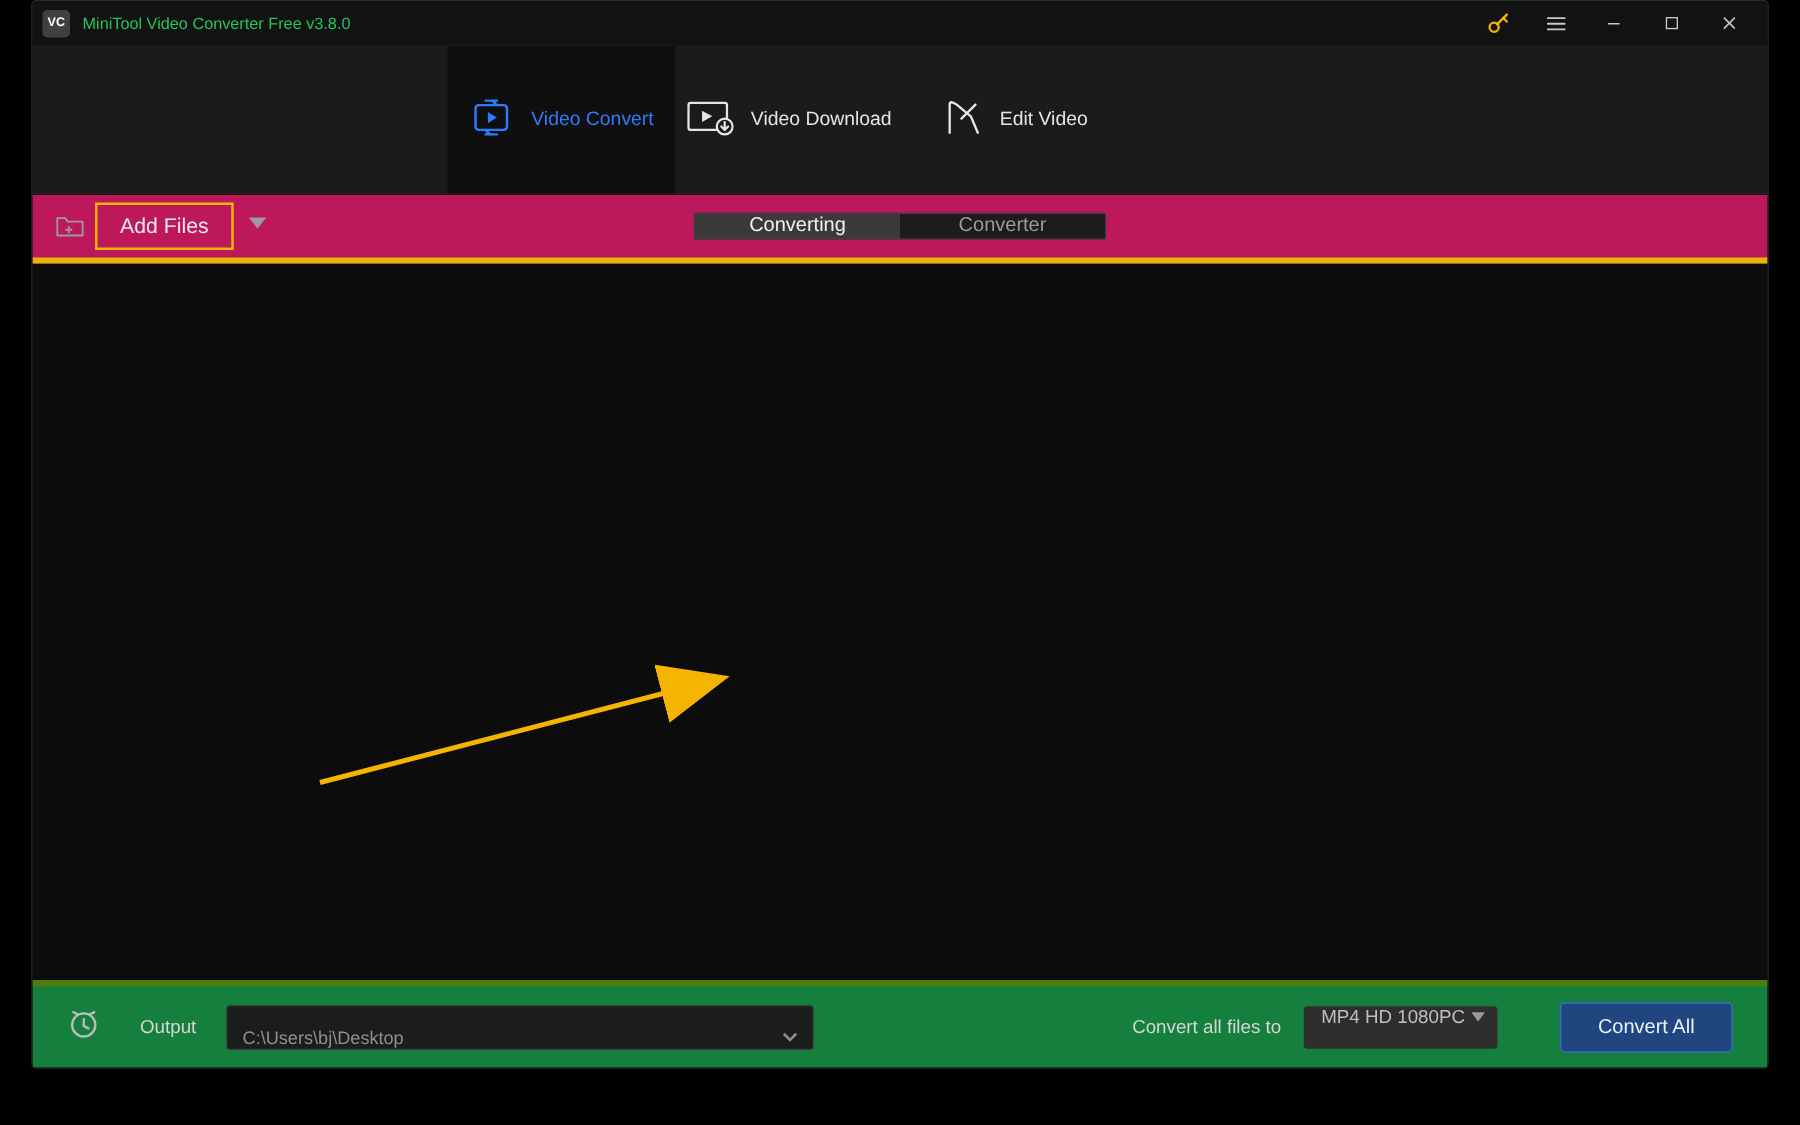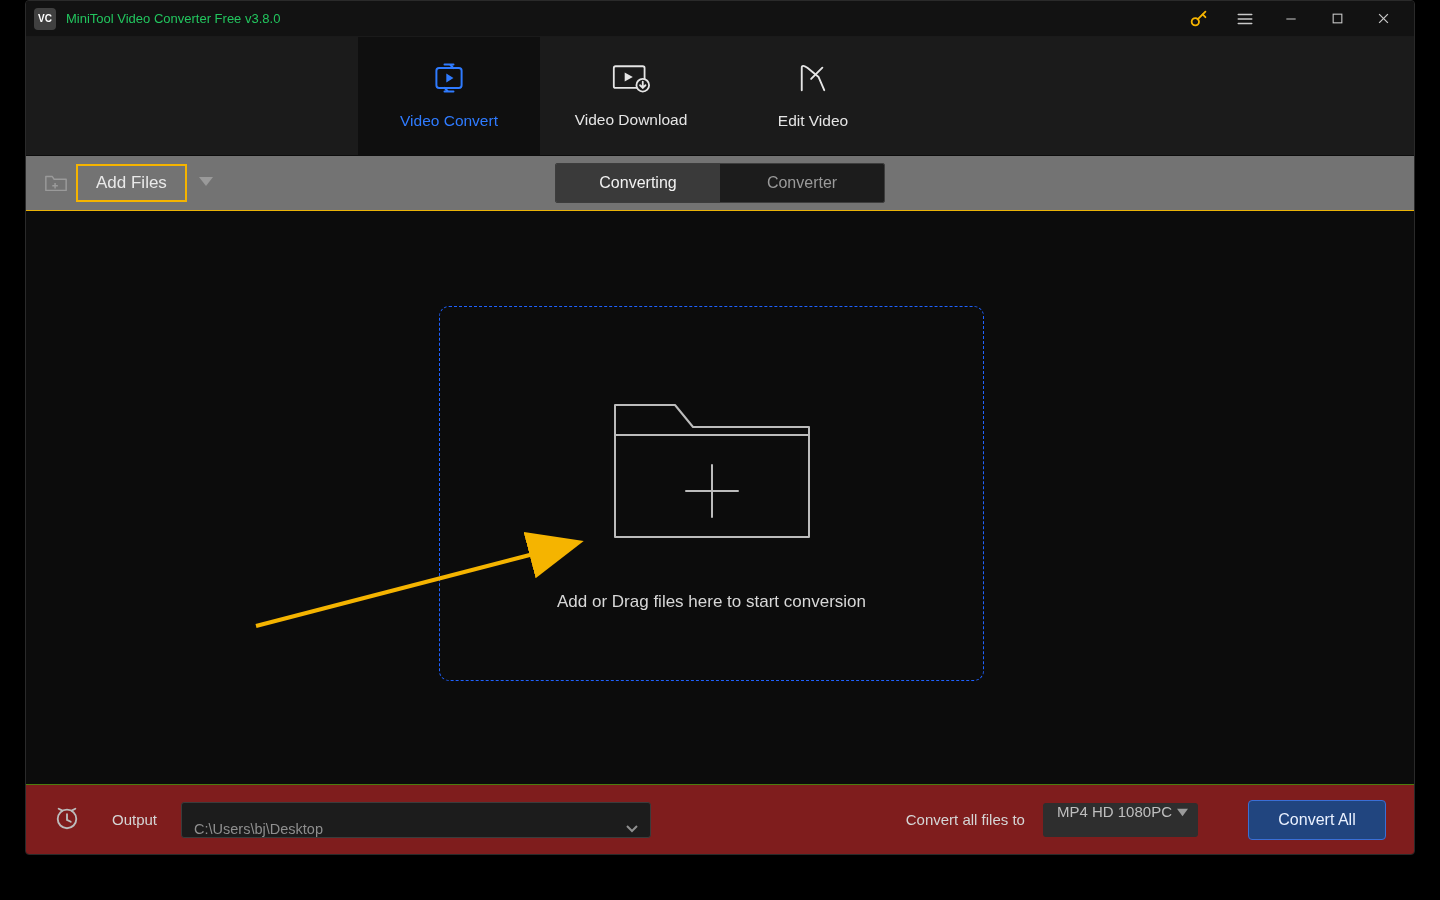--- a/index.html
+++ b/index.html
@@ -10,43 +10,43 @@
   .titlebar { height: 36px; display: flex; align-items: center; padding: 0 8px; background: #121212; border-bottom: 1px solid #1a1a1a; }
   .logo { width: 22px; height: 22px; border-radius: 4px; background: #404040; display: flex; align-items: center; justify-content: center; font-size: 10px; font-weight: 700; color: #fff; }
   .title { margin-left: 10px; font-size: 13px; color: #22c55e; }
   .title-spacer { flex: 1; }
   .title-btn { width: 46px; height: 36px; display: flex; align-items: center; justify-content: center; color: #c9c9c9; cursor: pointer; }
   .key-icon svg { stroke: #f5b400; }
 
   
   .topnav { height: 118px; display: flex; align-items: stretch; background: #1b1b1b; }
   .topnav-spacer { width: 332px; }
-  .nav-item { width: 182px; display: flex; flex-direction: column; align-items: center; justify-content: center; gap: 14px; color: #e5e5e5; font-size: 15.5px; cursor: pointer; }
+  .nav-item { width: 182px; display: flex; flex-direction: row; align-items: center; justify-content: center; gap: 14px; color: #e5e5e5; font-size: 15.5px; cursor: pointer; }
   .nav-item.active { background: #0f0f0f; color: #2f7bff; }
   .nav-item.active .nav-icon svg { stroke: #2f7bff; }
   .nav-icon svg { stroke: #e5e5e5; }
 
   
-  .toolbar { height: 56px; display: flex; align-items: center; padding: 0 18px; background: #737373; border-top: 1px solid #0d0d0d; border-bottom: 1px solid #eab308; position: relative; }
+  .toolbar { height: 56px; display: flex; align-items: center; padding: 0 18px; background: #be185d; border-top: 1px solid #0d0d0d; border-bottom: 5px solid #eab308; position: relative; }
   .add-folder-icon { color: #a3a3a3; margin-right: 8px; display:flex; align-items:center; }
   .add-files-btn { border: 2px solid #f5b400; padding: 7px 18px; font-size: 17px; color: #e9e9e9; background: transparent; cursor: pointer; }
   .add-files-dd { margin-left: 12px; color: #9a9a9a; cursor: pointer; }
 
   .seg-group { position:absolute; left:50%; top:50%; transform:translate(-50%,-50%); display:flex; border:1px solid #3d3d3d; border-radius:2px; overflow:hidden; }
-  .seg { width: 164px; height: 38px; display:flex; align-items:center; justify-content:center; font-size:16px; color:#9a9a9a; background:#1c1c1c; cursor:pointer; }
+  .seg { width: 164px; height: 20px; display:flex; align-items:center; justify-content:center; font-size:16px; color:#9a9a9a; background:#1c1c1c; cursor:pointer; }
   .seg.active { background:#3a3a3a; color:#f2f2f2; }
 
   
   .main { position:absolute; top:210px; left:0; right:0; bottom:70px; background:#0c0c0c; }
   .dropzone { position:absolute; left:413px; top:95px; width:545px; height:375px; border:1.5px dashed #1f62ff; border-radius:10px; display:flex; flex-direction:column; align-items:center; justify-content:center; gap:38px; }
   .drop-text { font-size:17px; color:#d8d8d8; }
   .arrow-annotation { position:absolute; left:220px; top:320px; pointer-events:none; }
 
   
-  .footer { position:absolute; left:0; right:0; bottom:0; height:70px; display:flex; align-items:center; padding:0 28px; gap:18px; background:#7f1d1d; border-top:1px solid #4d7c0f; }
+  .footer { position:absolute; left:0; right:0; bottom:0; height:70px; display:flex; align-items:center; padding:0 28px; gap:18px; background:#15803d; border-top:5px solid #4d7c0f; }
   .clock-icon { color:#bcbcbc; }
   .output-label { font-size:15px; color:#d5d5d5; margin-left: 14px; }
   .output-path { flex:0 0 auto; width:470px; height:36px; border:1px solid #3b3b3b; border-radius:3px; display:flex; align-items:flex-end; justify-content:space-between; padding:0 12px; color:#8f8f8f; font-size:14.5px; background:#1c1c1c; cursor:pointer; margin-left:6px;}
   .footer-spacer { flex:1; }
   .convert-label { font-size:15px; color:#d5d5d5; }
   .format-select { height:34px; padding:0 10px 0 14px; border-radius:3px; background:#2e2e2e; color:#bfbfbf; font-size:15px; display:flex; align-items:flex-start; gap:5px; cursor:pointer; }
   .convert-all-btn { margin-left:32px; width:138px; height:40px; border-radius:4px; border:1px solid #3a6fd6; background:#21457f; color:#eaf1ff; font-size:16px; cursor:pointer; }
 </style>
 </head>
 <body>
@@ -142,30 +142,20 @@
         </svg>
     </span>
 
     <div class="seg-group">
       <div class="seg active">Converting</div>
       <div class="seg">Converter</div>
     </div>
   </div>
 
   <div class="main">
-    <div class="dropzone">
-      <span>
-        <svg width="210" height="175" viewBox="0 0 210 175" fill="none" stroke="#bcbcbc" stroke-width="2" stroke-linejoin="round">
-          <path d="M8 30 h60 l18 22 h116 v110 H8 z"></path>
-          <path d="M8 60 h194"></path>
-          <path d="M105 90 v52 M79 116 h52" stroke-linecap="round"></path>
-        </svg>
-      </span>
-      <div class="drop-text">Add or Drag files here to start conversion</div>
-    </div>
 
     <svg class="arrow-annotation" width="360" height="110" viewBox="0 0 360 110">
       <defs>
         <marker id="ah" markerWidth="14" markerHeight="12" refX="12" refY="6" orient="auto">
           <polygon points="0,0 14,6 0,12" fill="#f5b400"></polygon>
         </marker>
       </defs>
       <line x1="10" y1="95" x2="330" y2="12" stroke="#f5b400" stroke-width="4" marker-end="url(#ah)"></line>
     </svg>
   </div>

